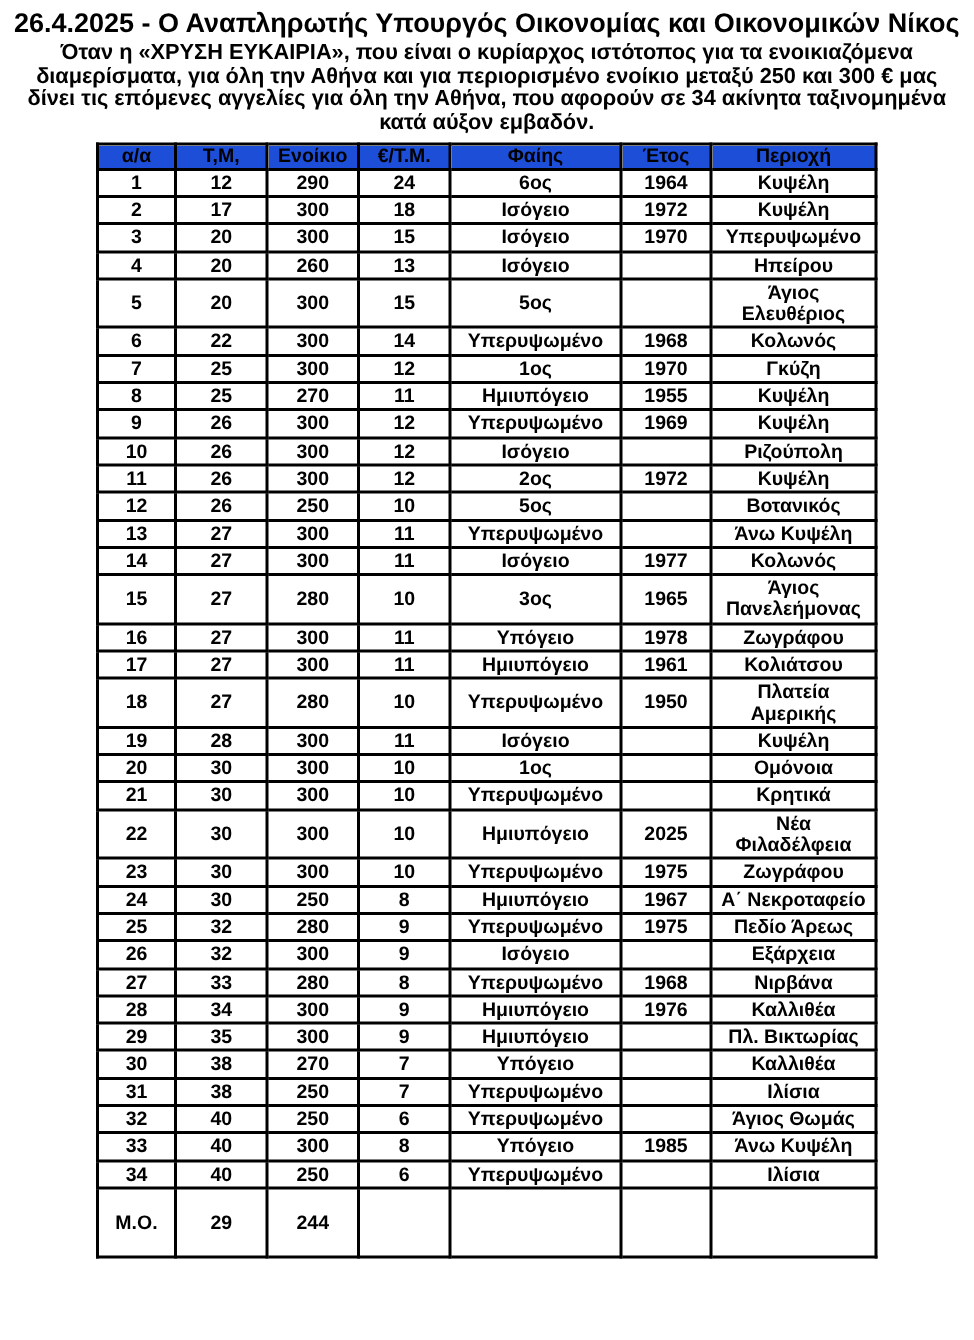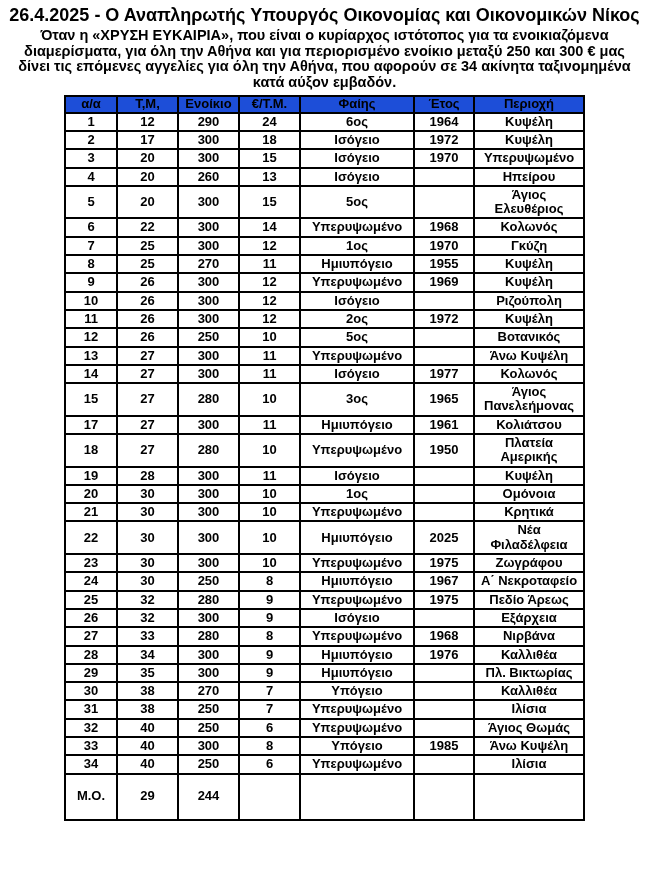--- a/index.html
+++ b/index.html
@@ -238,20 +238,29 @@
         <tr>
           <td>15</td>
           <td>27</td>
           <td>280</td>
           <td>10</td>
           <td>3ος</td>
           <td>1965</td>
           <td>Άγιος Πανελεήμονας</td>
         </tr>
         <tr>
+          <td>16</td>
+          <td>27</td>
+          <td>300</td>
+          <td>11</td>
+          <td>Υπόγειο</td>
+          <td>1978</td>
+          <td>Ζωγράφου</td>
+        </tr>
+        <tr>
           <td>17</td>
           <td>27</td>
           <td>300</td>
           <td>11</td>
           <td>Ημιυπόγειο</td>
           <td>1961</td>
           <td>Κολιάτσου</td>
         </tr>
         <tr>
           <td>18</td>

